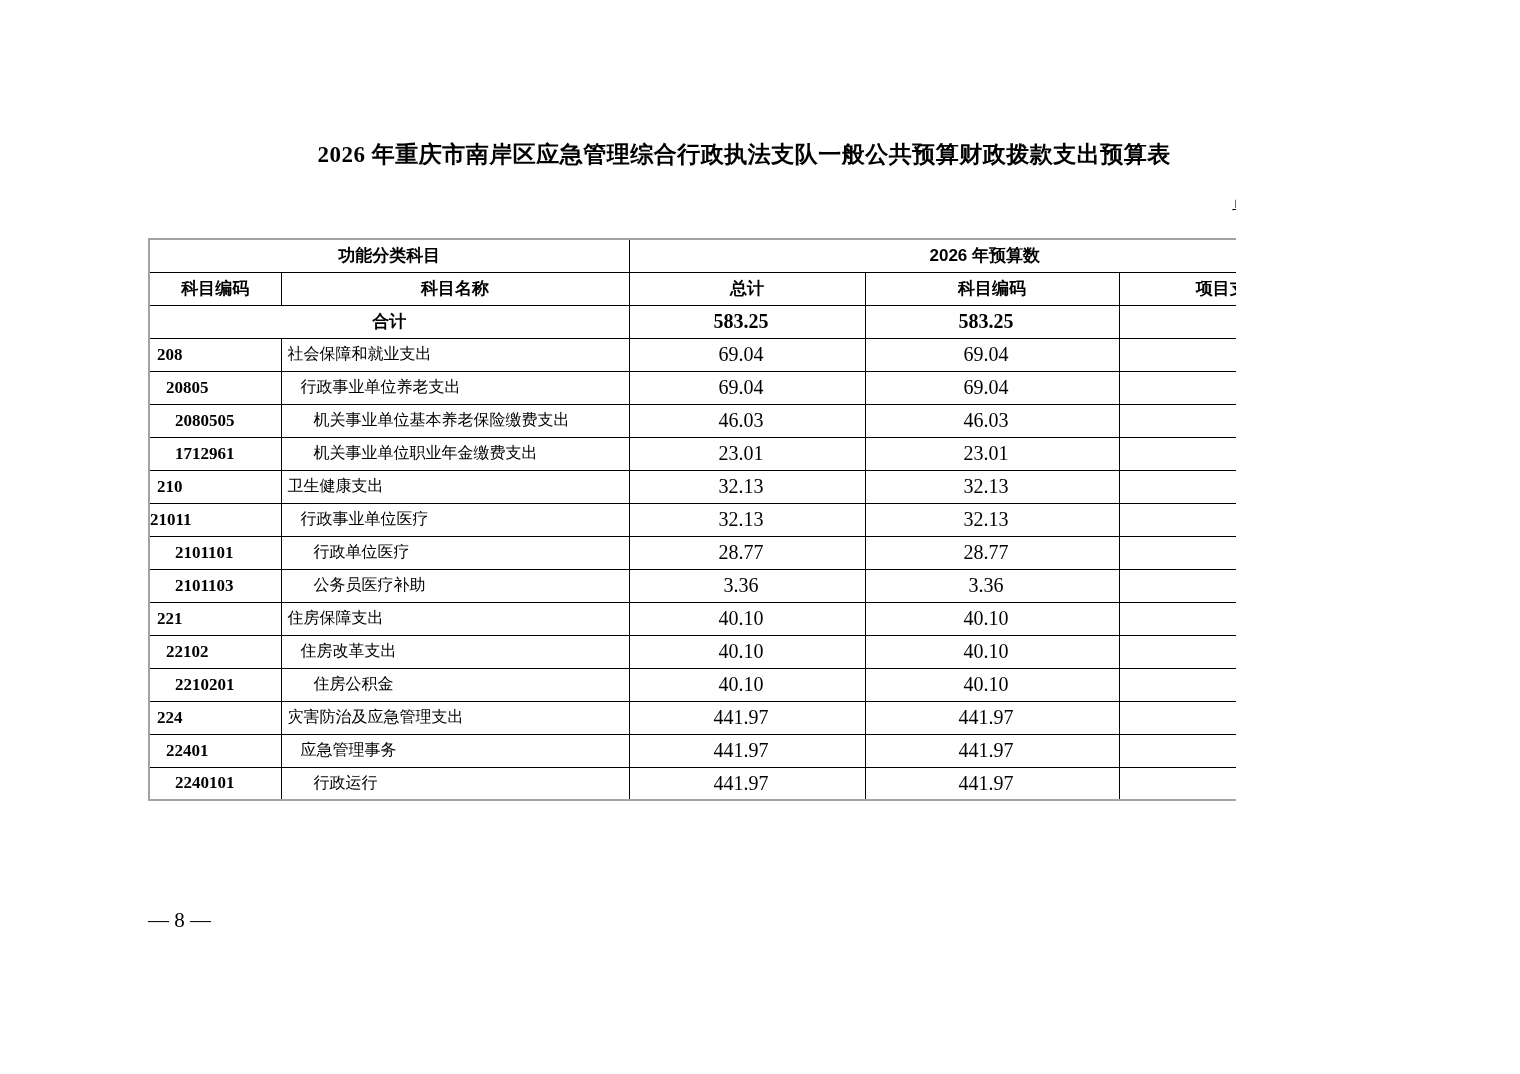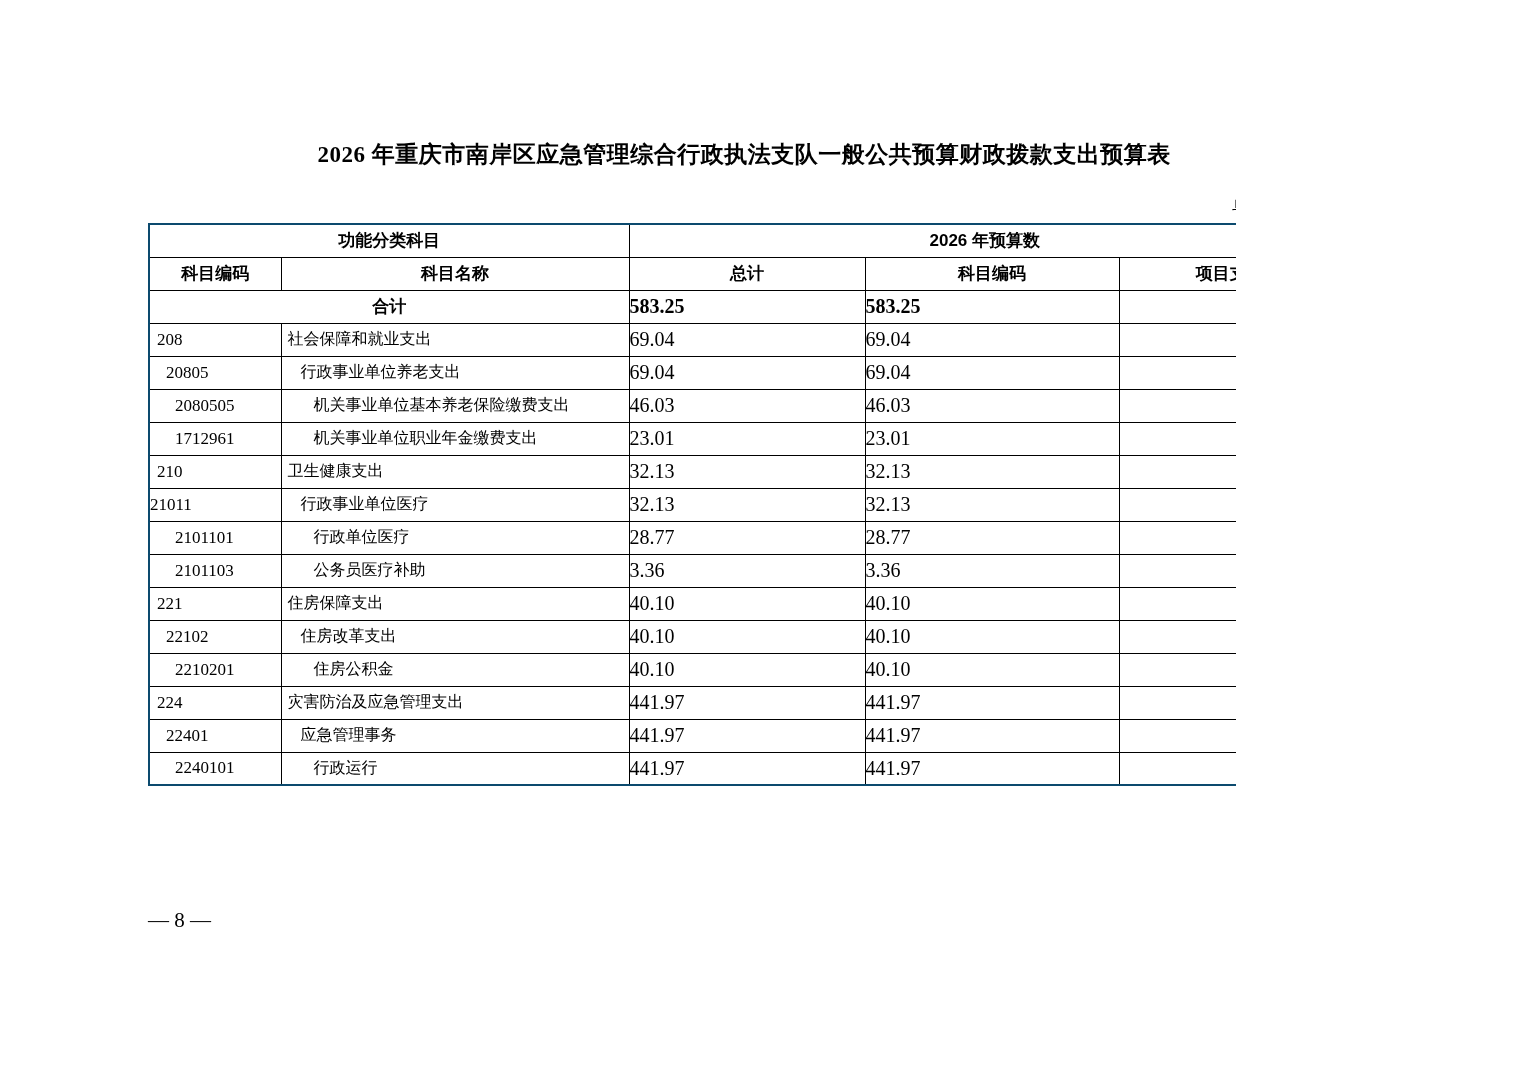--- a/index.html
+++ b/index.html
@@ -30,25 +30,25 @@
   }
   .unit-line {
     margin-top: 26px;
     padding-right: 8px;
     text-align: right;
     font-size: 20px;
     line-height: 20px;
     font-family: "Liberation Serif", serif;
   }
   table.budget {
-    margin-top: 8px;
+    margin-top: 23px;
     width: 100%;
     table-layout: fixed;
     border-collapse: collapse;
-    border: 2px solid #0c4a6e;
+    border: 2px solid #a3a3a3;
   }
   table.budget th, table.budget td {
     border: 1px solid #000000;
     height: 33px;
     padding: 0;
     overflow: hidden;
     white-space: nowrap;
     vertical-align: middle;
   }
   .hdr {
@@ -59,28 +59,29 @@
   }
   .sum-name {
     font-family: "Liberation Sans", sans-serif;
     font-weight: 600;
     font-size: 17px;
     text-align: center;
   }
   .num {
     font-family: "Liberation Serif", serif;
     font-size: 20px;
-    text-align: left;
+    text-align: center;
     padding-right: 12px !important;
   }
   .num.bold { font-weight: 700; }
   .code {
     font-family: "Liberation Serif", serif;
     font-size: 17px;
     text-align: left;
+    font-weight: bold;
   }
   .name {
     font-family: "Liberation Serif", serif;
     font-size: 16px;
     text-align: left;
   }
   .page-number {
     position: absolute;
     left: 148px;
     top: 908px;

